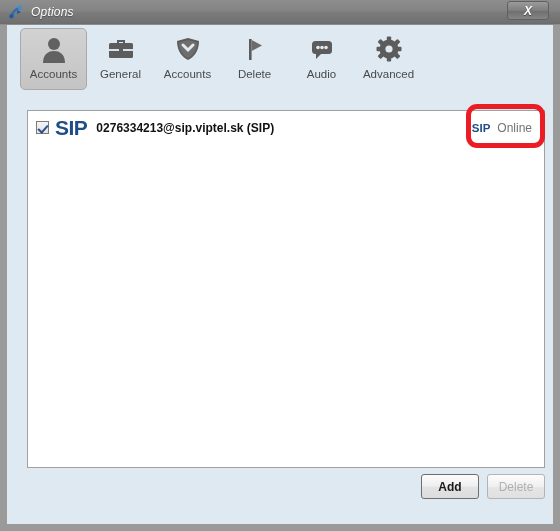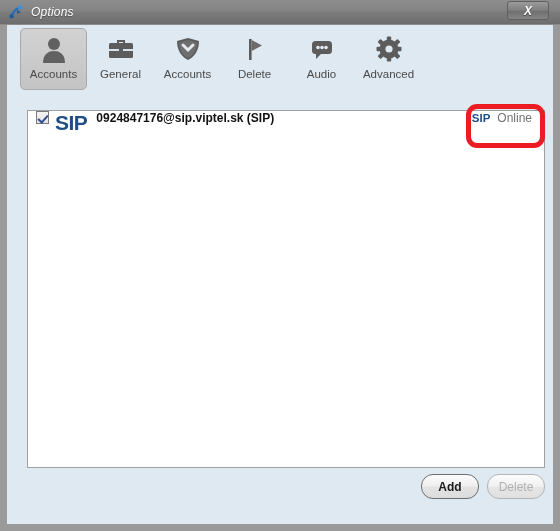--- a/index.html
+++ b/index.html
@@ -133,20 +133,21 @@
     width: 518px;
     height: 358px;
     background: #ffffff;
     border: 1px solid #a0a0a0;
     box-sizing: border-box;
   }
   .acct-row {
     position: relative;
     height: 33px;
     display: flex;
+    align-items: center;
     padding-left: 8px;
     box-sizing: border-box;
   }
   .acct-check {
     width: 13px; height: 13px;
     border: 1px solid #7a7a7a;
     background: linear-gradient(to bottom, #f4f4f4, #e2e2e2);
     box-sizing: border-box;
     position: relative;
     flex: none;
@@ -211,21 +212,21 @@
     left: 20px;
     top: 474px;
     width: 518px;
     display: flex;
     justify-content: flex-end;
   }
   .btn {
     width: 58px;
     height: 25px;
     margin-left: 8px;
-    border-radius: 12px;
+    border-radius: 3px;
     font-size: 12px;
     display: flex;
     align-items: center;
     justify-content: center;
     box-sizing: border-box;
     cursor: default;
     background: linear-gradient(to bottom, #fdfdfd, #efefef 50%, #e6e6e6 51%, #e0e0e0);
     border: 1px solid #b4b4b4;
     color: #b0b0b0;
   }
@@ -336,21 +337,21 @@
       </div>
       <div class="label">Advanced</div>
     </div>
 
   </div>
 
   <div class="listpanel">
     <div class="acct-row">
       <div class="acct-check"></div>
       <div class="sip-logo">SIP</div>
-      <div class="acct-name">0924847176@sip.viptel.sk (SIP)</div>
+      <div class="acct-name">0276334213@sip.viptel.sk (SIP)</div>
       <div class="status-wrap">
         <span class="status-sip">SIP</span>
         <span class="status-text">Online</span>
       </div>
     </div>
   </div>
 
   <div class="annot"></div>
 
   <div class="footer">

